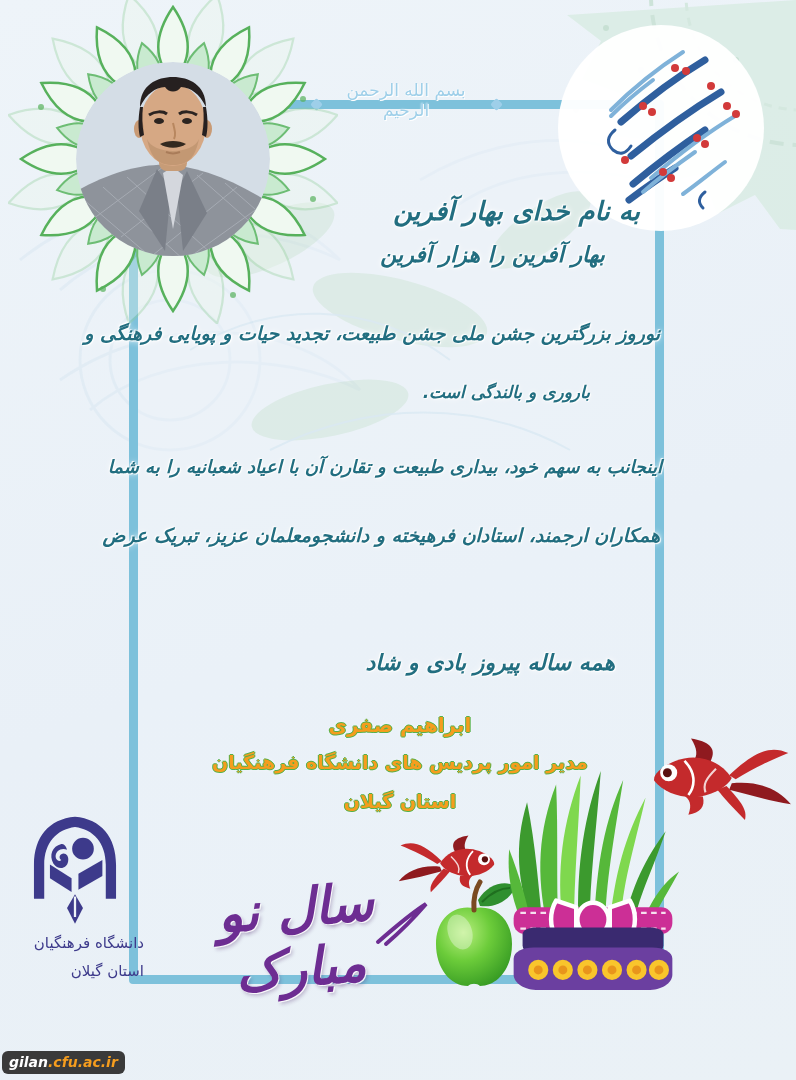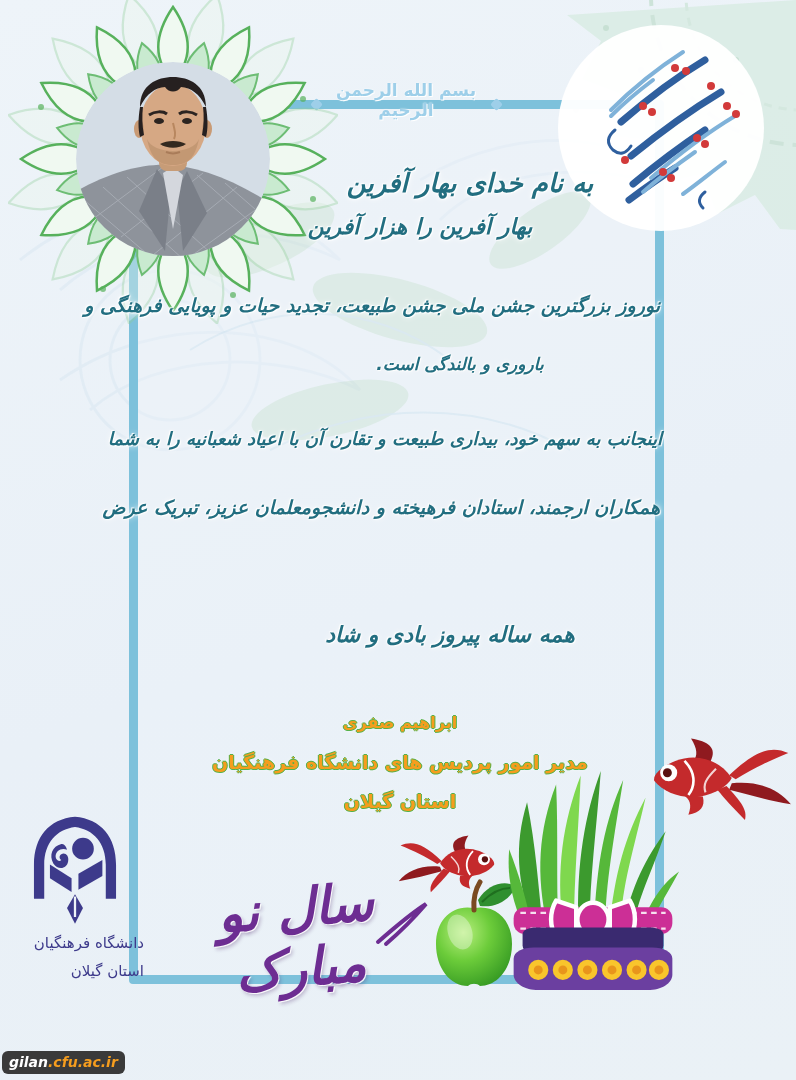--- a/index.html
+++ b/index.html
@@ -8,37 +8,37 @@
           background:linear-gradient(160deg,#eef4f9 0%,#e9f0f7 55%,#eaf1f6 100%);}
   svg{display:block;}
   .abs{position:absolute;}
 
   
   .card-frame{position:absolute;left:129px;top:100px;width:517px;height:866px;
       border:9px solid var(--card_border,#7dc1db);border-radius:4px;
       background:rgba(237,243,248,.35);}
 
   
-  .gline{position:absolute;direction:rtl;white-space:nowrap;text-align:center;
+  .gline{position:absolute;direction:rtl;white-space:nowrap;
       font-family:"DejaVu Sans",sans-serif;font-style:italic;font-weight:bold;
       color:var(--greeting_text,#226e80);
-      text-shadow:0 0 3px #fff,0 0 7px rgba(255,255,255,.95),1px 1px 0 rgba(255,255,255,.85),-1px -1px 0 rgba(255,255,255,.85);}
+      text-shadow:0 0 3px #fff,0 0 7px rgba(255,255,255,.95),1px 1px 0 rgba(255,255,255,.85),-1px -1px 0 rgba(255,255,255,.85);margin-top:28px;}
 
   .sig{position:absolute;direction:rtl;white-space:nowrap;text-align:center;
       font-weight:bold;color:var(--signature_orange,#f59d1e);
       text-shadow:-1px 0 0 var(--signature_outline,#56b14a),1px 0 0 var(--signature_outline,#56b14a),
                    0 -1px 0 var(--signature_outline,#56b14a),0 1px 0 var(--signature_outline,#56b14a),
                    0 0 5px rgba(255,255,255,.8);}
 
   .newyear{position:absolute;left:148px;top:878px;width:300px;direction:rtl;text-align:center;
       font-size:52px;font-weight:bold;font-style:italic;color:var(--new_year_purple,#6d2d92);
       transform:rotate(-5deg);text-shadow:1px 1px 0 rgba(255,255,255,.9),2px 3px 4px rgba(60,20,90,.25);}
 
   .bismillah{position:absolute;left:326px;top:80px;width:160px;direction:rtl;text-align:center;
-      font-size:17px;line-height:20px;font-weight:bold;color:#9ecfe9;
+      font-size:17px;line-height:20px;font-weight:normal;color:#9ecfe9;
       text-shadow:0 0 2px #fff,1px 1px 0 #fff;}
   .diamond{position:absolute;width:9px;height:9px;background:#9ecfe9;transform:rotate(45deg);border-radius:2px;}
 
   .logo-text{position:absolute;direction:rtl;font-weight:normal;
       color:var(--logo_navy,#3d3a8b);white-space:nowrap;}
 
   .watermark{position:absolute;left:2px;top:1051px;padding:3px 7px 4px 7px;
       background:var(--watermark_bg,#3a3a3a);border-radius:6px;
       font-style:italic;font-weight:bold;font-size:14px;letter-spacing:0;}
   .watermark .w1{color:#ffffff;}
@@ -235,21 +235,21 @@
   </svg>
 
   <div class="gline" style="left:300px;top:168px;width:340px;font-size:26px;">به نام خدای بهار آفرین</div>
   <div class="gline" style="left:235px;top:214px;width:370px;font-size:22px;">بهار آفرین را هزار آفرین</div>
   <div class="gline" style="left:140px;top:294px;width:520px;font-size:19px;">نوروز بزرگترین جشن ملی جشن طبیعت، تجدید حیات و پویایی فرهنگی و</div>
   <div class="gline" style="left:330px;top:354px;width:260px;font-size:17px;">باروری و بالندگی است.</div>
   <div class="gline" style="left:140px;top:428px;width:522px;font-size:18px;">اینجانب به سهم خود، بیداری طبیعت و تقارن آن با اعیاد شعبانیه را به شما</div>
   <div class="gline" style="left:145px;top:496px;width:515px;font-size:19px;">همکاران ارجمند، استادان فرهیخته و دانشجومعلمان عزیز، تبریک عرض</div>
   <div class="gline" style="left:285px;top:622px;width:330px;font-size:22px;">همه ساله پیروز بادی و شاد</div>
 
-  <div class="sig" style="left:260px;top:713px;width:280px;font-size:16px;">ابراهیم صفری</div>
+  <div class="sig" style="left:260px;top:713px;width:280px;font-size:20px;">ابراهیم صفری</div>
   <div class="sig" style="left:165px;top:751px;width:470px;font-size:19px;">مدیر امور پردیس های دانشگاه فرهنگیان</div>
   <div class="sig" style="left:280px;top:790px;width:240px;font-size:19px;">استان گیلان</div>
 
   <svg class="abs" style="left:18px;top:812px;" width="114" height="120" viewBox="0 0 100 105">
     <g fill="var(--logo_navy,#3d3a8b)">
       <path d="M50,4 C27,6 14,22 14,46 L14,76 L23,76 L23,46 C23,27 34,15 50,13 C66,15 77,27 77,46 L77,76 L86,76 L86,46 C86,22 73,6 50,4 Z"></path>
       <circle cx="57" cy="32" r="9.5"></circle>
       <path d="M47,58 L28,46 L28,58 L47,70 Z"></path>
       <path d="M53,54 L74,42 L74,56 L53,68 Z"></path>
       <path d="M50,72 L43,84 L50,98 L57,84 Z"></path>

